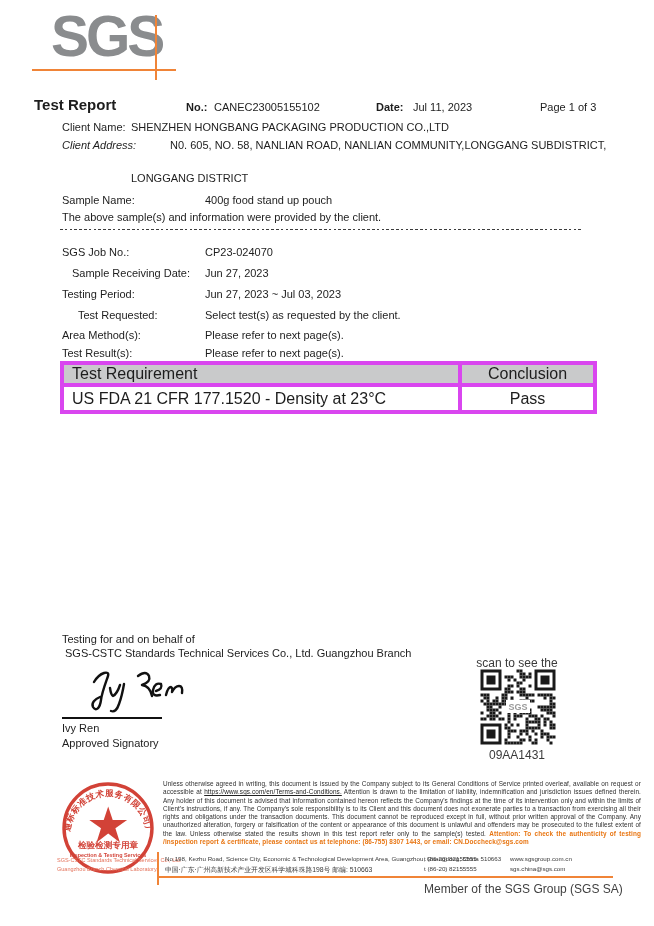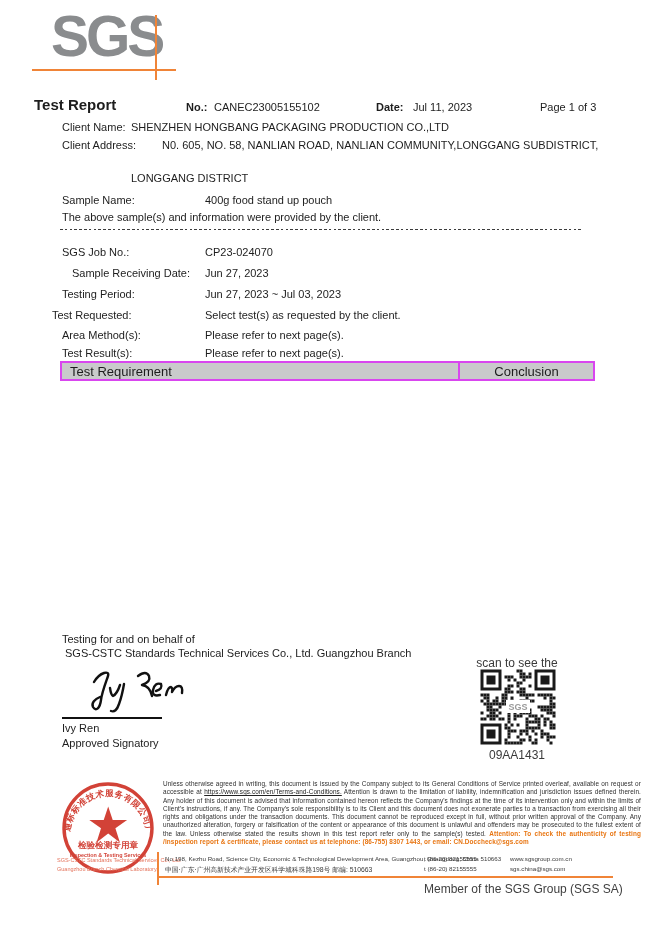--- a/index.html
+++ b/index.html
@@ -16,21 +16,21 @@
     transform:scaleY(1.02);line-height:1;
   }
   .orange-line{background:#f08437;}
   
   .dashes{
     height:1px;
     background:repeating-linear-gradient(90deg,#3c3c3c 0 2.6px,transparent 2.6px 4.8px);
   }
   
   .rtable{border-collapse:collapse;table-layout:fixed;}
-  .rtable td{border:2px solid #d946ef;font-size:13px;padding:0 0 0 8px;}
+  .rtable td{border:4px solid #d946ef;font-size:16px;padding:0 0 0 8px;}
   .rtable .hdr td{background:#c9cacb;height:16px;}
   .rtable .row td{height:23px;background:#fff;}
   .rtable td.c{text-align:center;padding:0;}
   
   .fineprint{
     font-size:6.4px;line-height:8.3px;text-align:justify;color:#2e2e2e;
     letter-spacing:0.1px;
   }
   .fineprint .lnk{text-decoration:underline;color:#222;}
   .attention{color:#e87511;font-weight:bold;}
@@ -50,51 +50,55 @@
 
 <div class="abs b" style="left:34px;top:96px;font-size:15px;">Test Report</div>
 <span class="abs t11 b" style="left:186px;top:101px;">No.:</span>
 <span class="abs t11" style="left:214px;top:101px;">CANEC23005155102</span>
 <span class="abs t11 b" style="left:376px;top:101px;">Date:</span>
 <span class="abs t11" style="left:413px;top:101px;">Jul 11, 2023</span>
 <span class="abs t11" style="left:540px;top:101px;">Page 1 of 3</span>
 
 <span class="abs t11" style="left:62px;top:121px;">Client Name:</span>
 <span class="abs t11" style="left:131px;top:121px;">SHENZHEN HONGBANG PACKAGING PRODUCTION CO.,LTD</span>
-<span class="abs t11" style="left:62px;top:139px;">Client Address:</span>
-<span class="abs t11" style="left:131px;top:139px;padding-left:31px;">N0. 605, NO. 58, NANLIAN ROAD, NANLIAN COMMUNITY,LONGGANG SUBDISTRICT,</span>
+<span class="abs t11" style="left:62px;top:139px;font-style:italic;">Client Address:</span>
+<span class="abs t11" style="left:139px;top:139px;padding-left:31px;">N0. 605, NO. 58, NANLIAN ROAD, NANLIAN COMMUNITY,LONGGANG SUBDISTRICT,</span>
 <span class="abs t11" style="left:131px;top:172px;">LONGGANG DISTRICT</span>
 
 <span class="abs t11" style="left:62px;top:194px;">Sample Name:</span>
 <span class="abs t11" style="left:205px;top:194px;">400g food stand up pouch</span>
 <span class="abs t11" style="left:62px;top:211px;">The above sample(s) and information were provided by the client.</span>
 <div class="abs dashes" style="left:60px;top:229px;width:521px;"></div>
 
 <span class="abs t11" style="left:62px;top:246px;">SGS Job No.:</span>
 <span class="abs t11" style="left:205px;top:246px;">CP23-024070</span>
 <span class="abs t11" style="left:72px;top:267px;">Sample Receiving Date:</span>
 <span class="abs t11" style="left:205px;top:267px;">Jun 27, 2023</span>
 <span class="abs t11" style="left:62px;top:288px;">Testing Period:</span>
 <span class="abs t11" style="left:205px;top:288px;">Jun 27, 2023 ~ Jul 03, 2023</span>
-<span class="abs t11" style="left:52px;top:309px;text-align:right;">Test Requested:</span>
+<span class="abs t11" style="left:78px;top:309px;text-align:right;">Test Requested:</span>
 <span class="abs t11" style="left:205px;top:309px;">Select test(s) as requested by the client.</span>
 <span class="abs t11" style="left:62px;top:329px;">Area Method(s):</span>
 <span class="abs t11" style="left:205px;top:329px;">Please refer to next page(s).</span>
 <span class="abs t11" style="left:62px;top:347px;">Test Result(s):</span>
 <span class="abs t11" style="left:205px;top:347px;">Please refer to next page(s).</span>
 
 <table class="abs rtable" style="left:60px;top:361px;width:533px;">
   <colgroup>
       <col style="width:398px">
       <col style="width:135px">
     </colgroup>
   <tbody>
       <tr class="hdr">
     <td>Test Requirement</td>
     <td class="c">Conclusion</td>
+  </tr>
+  <tr class="row">
+    <td>US FDA 21 CFR 177.1520 - Density at 23°C</td>
+    <td class="c">Pass</td>
   </tr>
 </tbody>
   </table>
 
 <span class="abs t11" style="left:62px;top:633px;">Testing for and on behalf of</span>
 <span class="abs t11" style="left:65px;top:647px;">SGS-CSTC Standards Technical Services Co., Ltd. Guangzhou Branch</span>
 
 <svg class="abs" style="left:80px;top:666px;" width="120" height="52" viewBox="0 0 120 52">
   <g fill="none" stroke="#111" stroke-width="2.4" stroke-linecap="round" stroke-linejoin="round">
     <path d="M14,16 C20,6 30,4 28,10 C26,16 22,26 21,34 C20,42 16,46 13,41 C11,37 15,33 20,31"></path>

